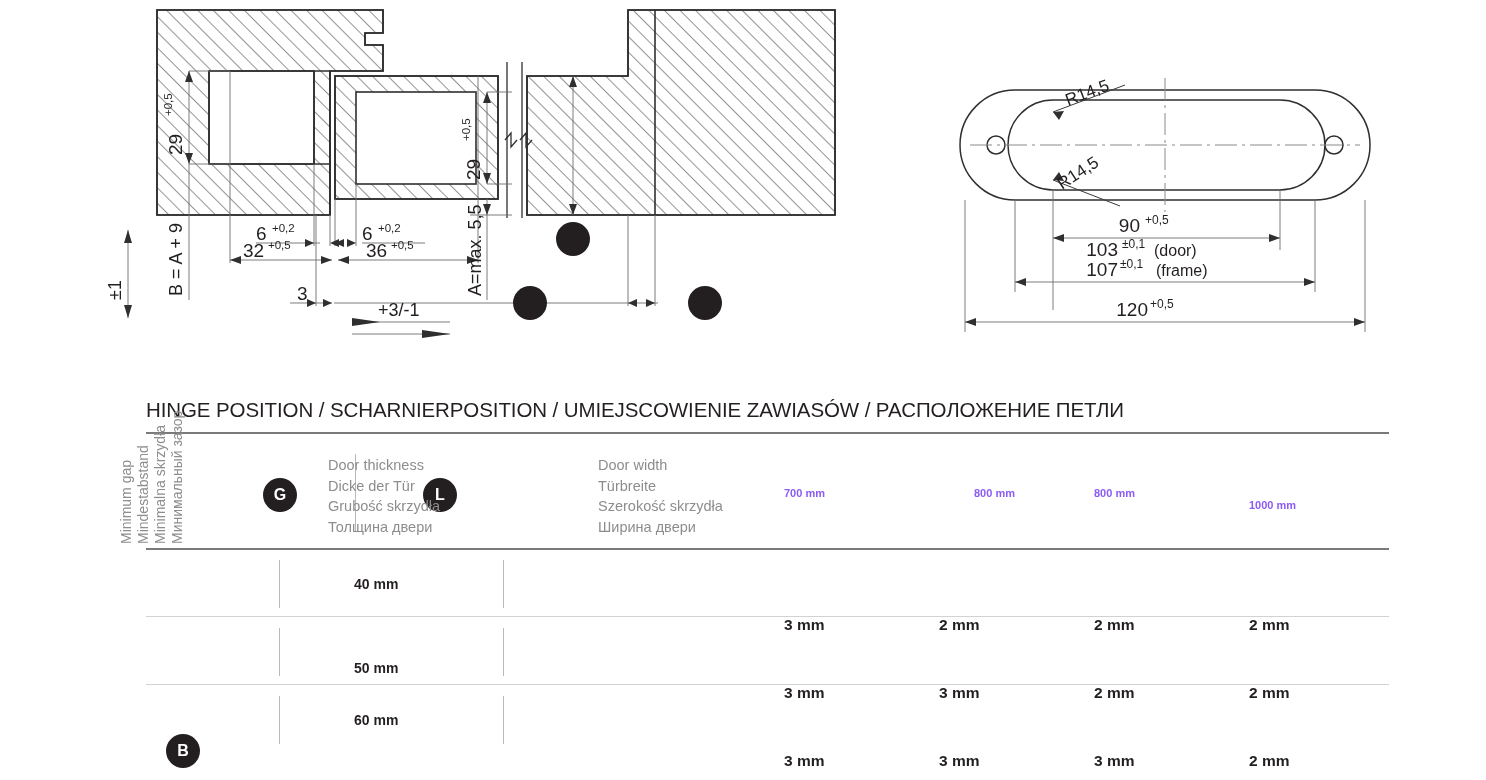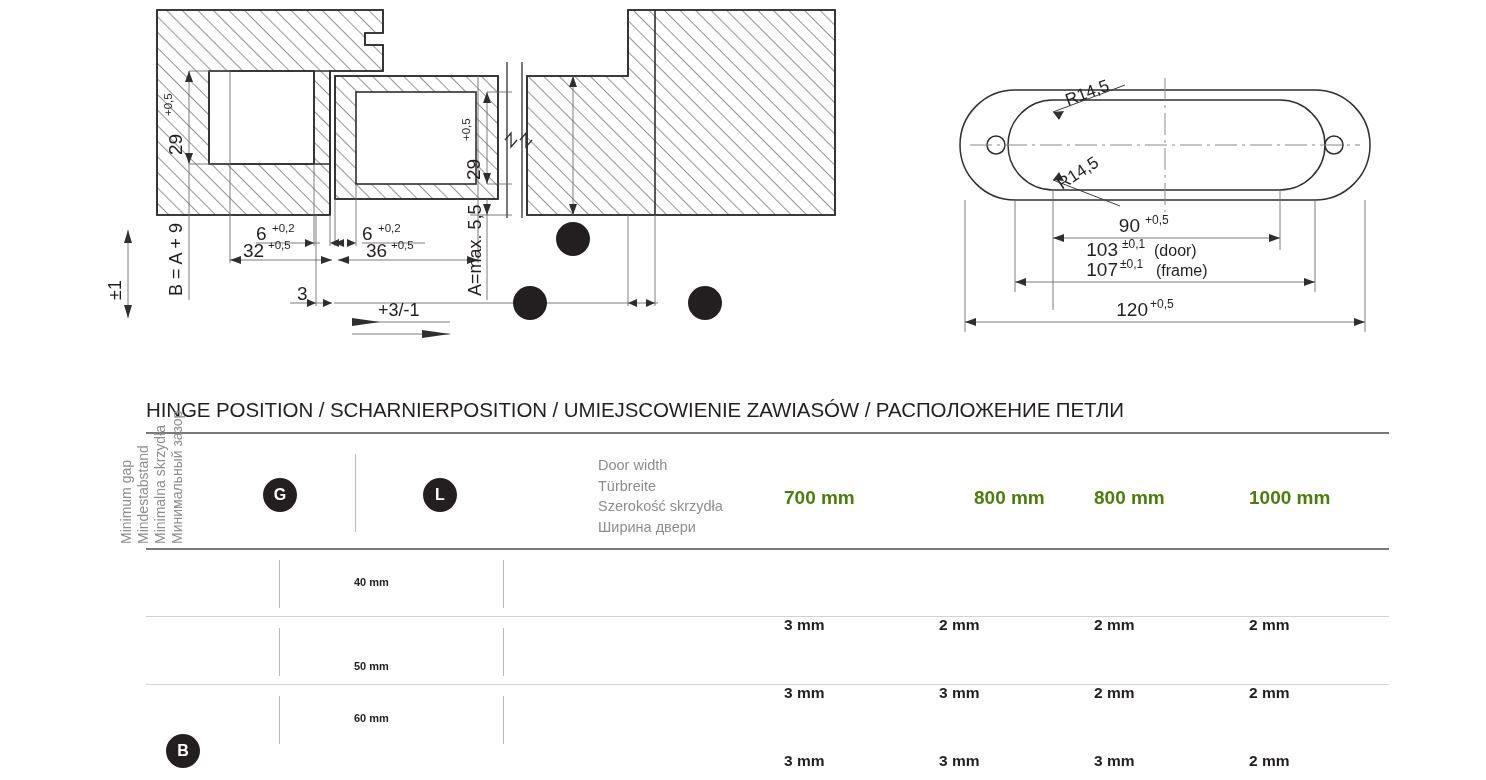--- a/index.html
+++ b/index.html
@@ -52,30 +52,30 @@
   #badge-b-table{left:20px;top:302px;}
 
   .hdr-stack{
     position:absolute;font-size:14.5px;line-height:20.5px;color:#8d8d8d;
     white-space:nowrap;
   }
   #hdr-thickness{left:182px;top:23px;}
   #hdr-width{left:452px;top:23px;}
 
   .col-head{
-    position:absolute;font-size:19px;font-weight:bold;color:#4d7c0f;
+    position:absolute;font-size:11px;font-weight:bold;color:#8b5cf6;
     white-space:nowrap;top:55px;
   }
   #col-head-0{left:638px;}
   #col-head-1{left:828px;}
   #col-head-2{left:948px;}
-  #col-head-3{left:1103px;}
+  #col-head-3{left:1103px;margin-top:12px;}
 
   .row-label{
-    position:absolute;font-size:11px;font-weight:bold;color:#231f20;
+    position:absolute;font-size:14px;font-weight:bold;color:#231f20;
     white-space:nowrap;left:208px;
   }
   #row-label-0{top:144px;}
   #row-label-1{top:228px;}
   #row-label-2{top:280px;}
 
   .cell{
     position:absolute;font-size:15.5px;font-weight:bold;color:#231f20;
     white-space:nowrap;
     margin-top:40px;
@@ -322,20 +322,26 @@
     <div class="vdiv" id="vdiv-body-2"></div>
     <div class="vdiv" id="vdiv-body-3"></div>
     <div class="vdiv" id="vdiv-body-4"></div>
     <div class="vdiv" id="vdiv-body-5"></div>
     <div class="vdiv" id="vdiv-body-6"></div>
 
     <div class="badge" id="badge-g-table">G</div>
     <div class="badge" id="badge-l-table">L</div>
     <div class="badge" id="badge-b-table">B</div>
 
+    <div class="hdr-stack" id="hdr-thickness">
+      <div>Door thickness</div>
+      <div>Dicke der Tür</div>
+      <div>Grubość skrzydła</div>
+      <div>Толщина двери</div>
+    </div>
 
     <div class="hdr-stack" id="hdr-width">
       <div>Door width</div>
       <div>Türbreite</div>
       <div>Szerokość skrzydła</div>
       <div>Ширина двери</div>
     </div>
 
     <div class="col-head" id="col-head-0">700 mm</div>
     <div class="col-head" id="col-head-1">800 mm</div>

